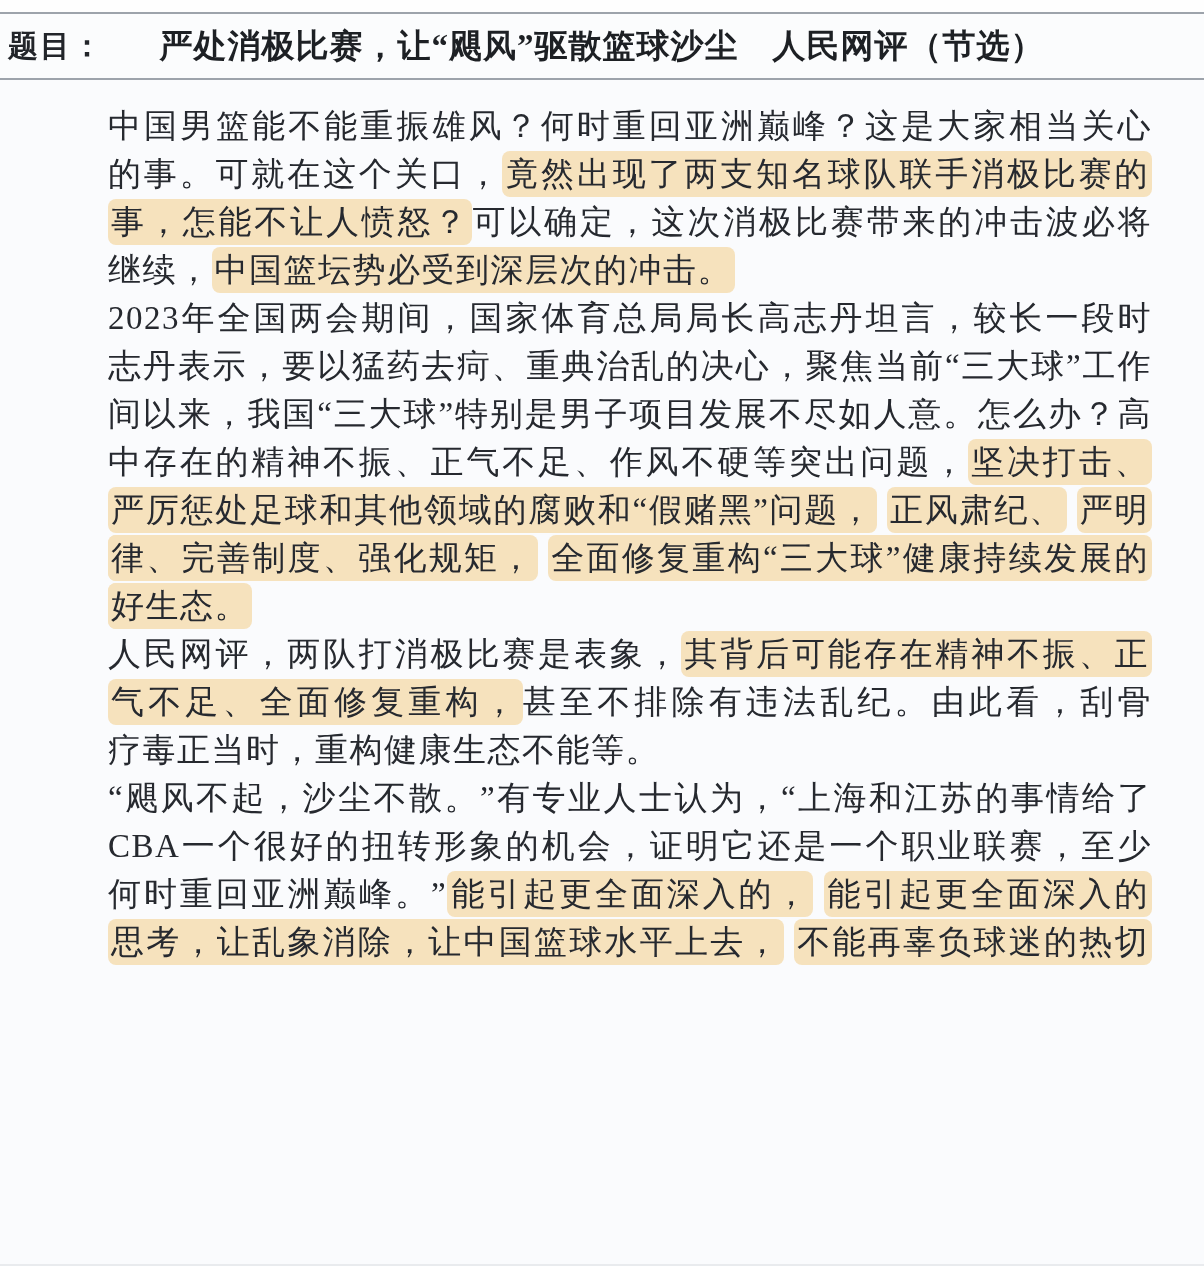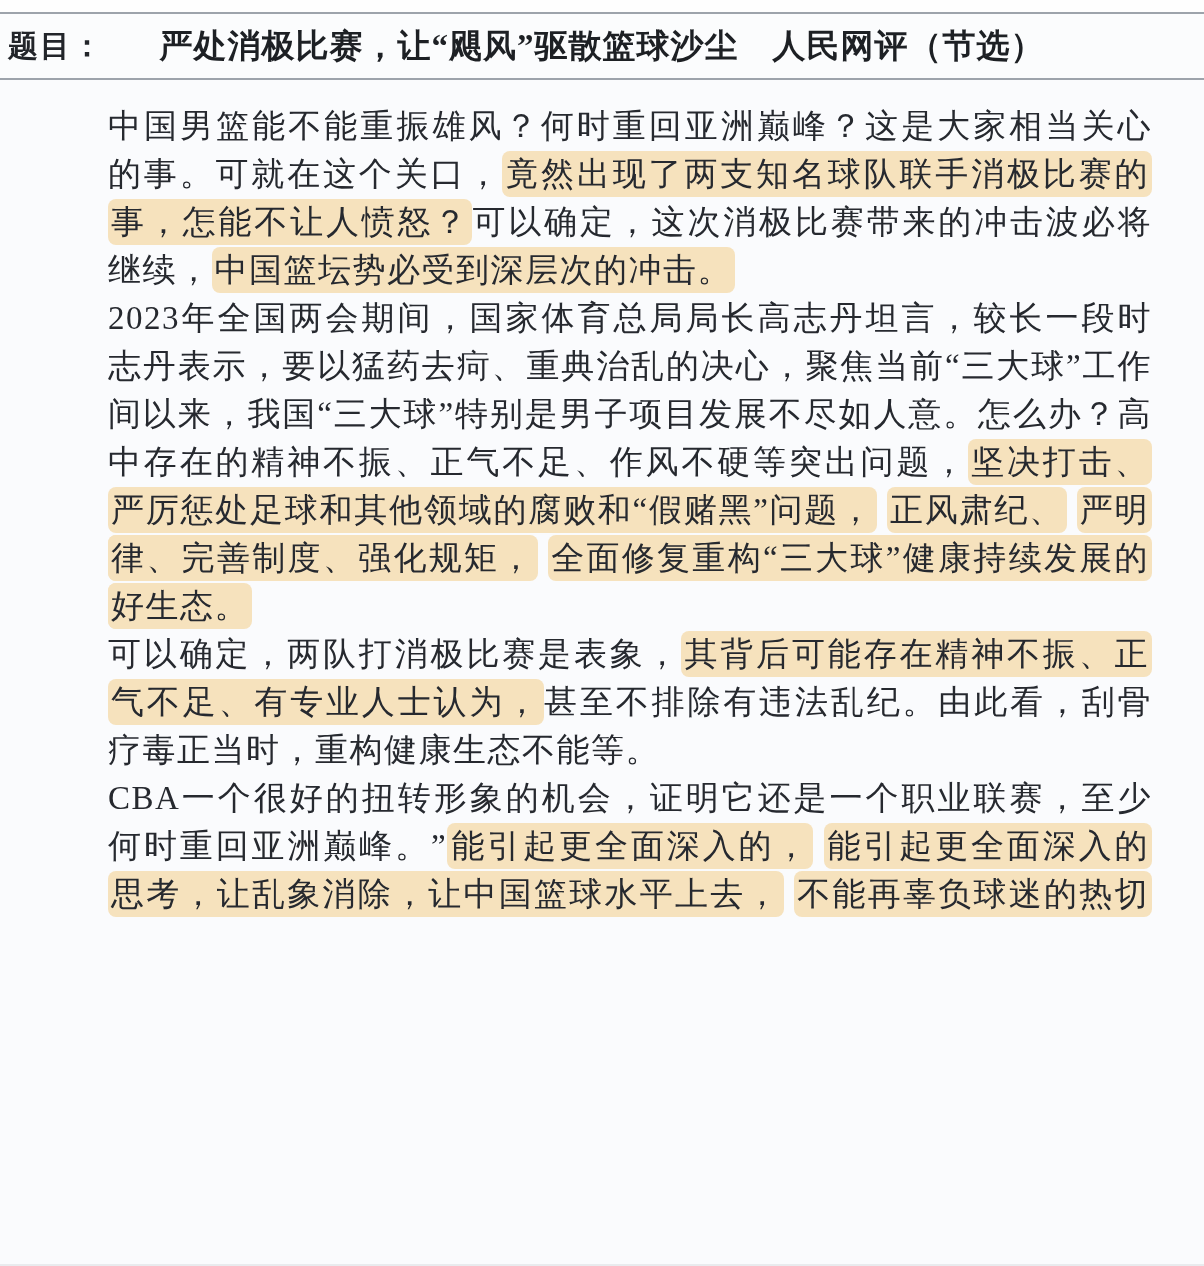--- a/index.html
+++ b/index.html
@@ -80,20 +80,21 @@
       <div class="line just"><span>的事。可就在这个关口，</span><span class="hl">竟然出现了两支知名球队联手消极比赛的</span></div>
       <div class="line just"><span class="hl">事，怎能不让人愤怒？</span><span>可以确定，这次消极比赛带来的冲击波必将</span></div>
       <div class="line"><span>继续，</span><span class="hl">中国篮坛势必受到深层次的冲击。</span></div>
       <div class="line just"><span>2023年全国两会期间，国家体育总局局长高志丹坦言，较长一段时</span></div>
       <div class="line just"><span>志丹表示，要以猛药去疴、重典治乱的决心，聚焦当前“三大球”工作</span></div>
       <div class="line just"><span>间以来，我国“三大球”特别是男子项目发展不尽如人意。怎么办？高</span></div>
       <div class="line just"><span>中存在的精神不振、正气不足、作风不硬等突出问题，</span><span class="hl">坚决打击、</span></div>
       <div class="line just"><span class="hl">严厉惩处足球和其他领域的腐败和“假赌黑”问题，</span><span> </span><span class="hl">正风肃纪、</span><span> </span><span class="hl">严明纪</span></div>
       <div class="line just"><span class="hl">律、完善制度、强化规矩，</span><span> </span><span class="hl">全面修复重构“三大球”健康持续发展的良</span></div>
       <div class="line"><span class="hl">好生态。</span></div>
-      <div class="line just"><span>可以确定，两队打消极比赛是表象，</span><span class="hl">其背后可能存在精神不振、正</span></div>
-      <div class="line just"><span class="hl">气不足、有专业人士认为，</span><span>甚至不排除有违法乱纪。由此看，刮骨</span></div>
+      <div class="line just"><span>人民网评，两队打消极比赛是表象，</span><span class="hl">其背后可能存在精神不振、正</span></div>
+      <div class="line just"><span class="hl">气不足、全面修复重构，</span><span>甚至不排除有违法乱纪。由此看，刮骨</span></div>
       <div class="line"><span>疗毒正当时，重构健康生态不能等。</span></div>
+      <div class="line just"><span>“飓风不起，沙尘不散。”有专业人士认为，“上海和江苏的事情给了</span></div>
       <div class="line just"><span>CBA一个很好的扭转形象的机会，证明它还是一个职业联赛，至少</span></div>
       <div class="line just"><span>何时重回亚洲巅峰。”</span><span class="hl">能引起更全面深入的，</span><span> </span><span class="hl">能引起更全面深入的</span></div>
       <div class="line just"><span class="hl">思考，让乱象消除，让中国篮球水平上去，</span><span> </span><span class="hl">不能再辜负球迷的热切</span></div>
     </div>
 </div>
 
 </body></html>

